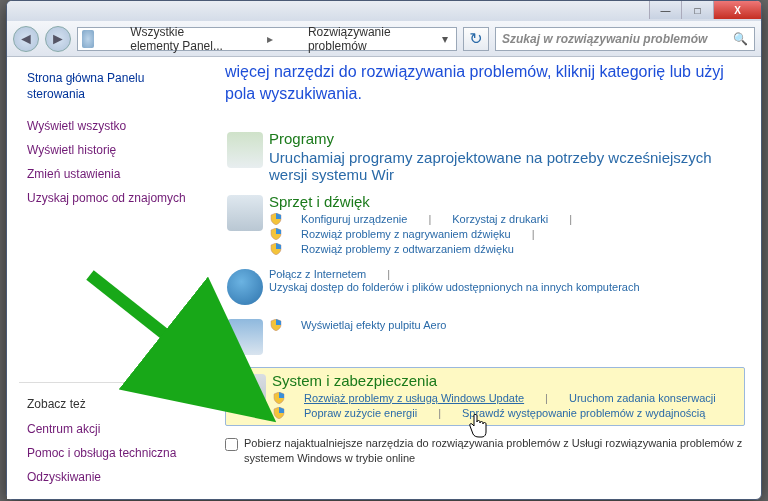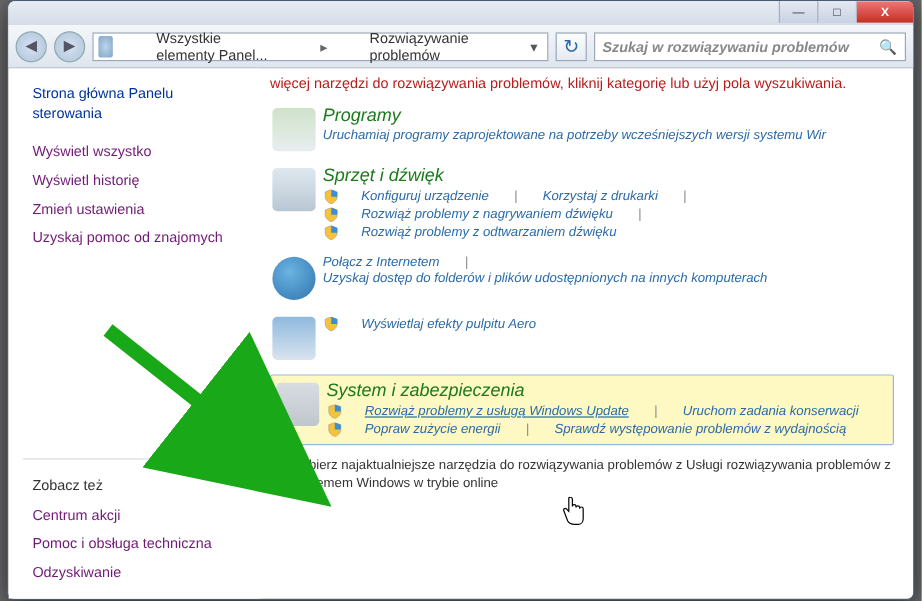--- a/index.html
+++ b/index.html
@@ -34,26 +34,26 @@
   .refreshbtn { width:26px; height:24px; border:1px solid #9ba8b8; background:linear-gradient(#fdfdfd,#e6ebf2); display:flex; align-items:center; justify-content:center; color:#2a6aa8;}
   .searchbox { flex:1; height:24px; border:1px solid #9ba8b8; background:#fff; display:flex; align-items:center; padding:0 6px; color:#888; font-style:italic; font-size:12px; justify-content:space-between;font-weight:bold;}
   .body { flex:1; display:flex; overflow:hidden; }
   .sidebar { width: 210px; background:#fff; border-right: 0; padding: 14px 12px 10px 20px; font-size:12px; display:flex; flex-direction:column; }
   .sidebar .head { color:#003399; font-size:12px; margin-bottom:12px; line-height:1.3;}
   .sidebar .link { color:#701a75; margin:5px 0; cursor:pointer; }
   .sidebar .spacer { flex:1; }
   .sidebar .also-head { color:#333; font-size:12px; margin: 8px 0 6px;}
   .sidebar hr { border:none; border-top:1px solid #ddd; margin:6px 0 6px -8px;}
   .main { flex:1; overflow-y:auto; padding: 4px 16px 8px 8px; font-size:12px; color:#222; position:relative; }
-  .intro { font-size:12px; color:#b91c1c; line-height:1.4; margin-bottom:10px; }
+  .intro { font-size:16px; color:#1d4ed8; line-height:1.4; margin-bottom:24px; }
   .cat { display:flex; margin: 10px 0 8px; }
   .cat .icon { width:40px; height:40px; flex:0 0 40px; display:flex; align-items:center; justify-content:center; }
-  .cat .content { flex:1; padding-left:4px;font-style:italic; }
+  .cat .content { flex:1; padding-left:4px; }
   .cat h3 { color:#1b7a1b; font-size:15px; font-weight:400; margin-bottom:2px; }
-  .cat .desc { font-size:11px; color:#2a6aa8; }
+  .cat .desc { font-size:15px; color:#2a6aa8; }
   .cat .row { display:flex; flex-wrap:wrap; align-items:center; gap:15px; margin:1px 0; }
   .shield { width:14px; height:14px; display:inline-flex; align-items:center; justify-content:center; margin-right:3px; }
   .tlink { color:#2a6aa8; font-size:11px; margin-right:10px; cursor:pointer; }
   .vbar { color:#888; margin: 0 6px 0 -4px; font-size:11px; }
   .cat.selected { border:1px solid #9ab8dd; background:#fef9c3; border-radius:2px; padding:4px 2px;}
   .underlined { text-decoration: underline; }
   .footer-check { display:flex; align-items:flex-start; gap:6px; margin-top:10px; font-size:11px; color:#333; line-height:1.4; }
   .footer-check input { margin-top:2px; }
   
   .arrow { position:absolute; left:80px; top:265px; pointer-events:none; }

